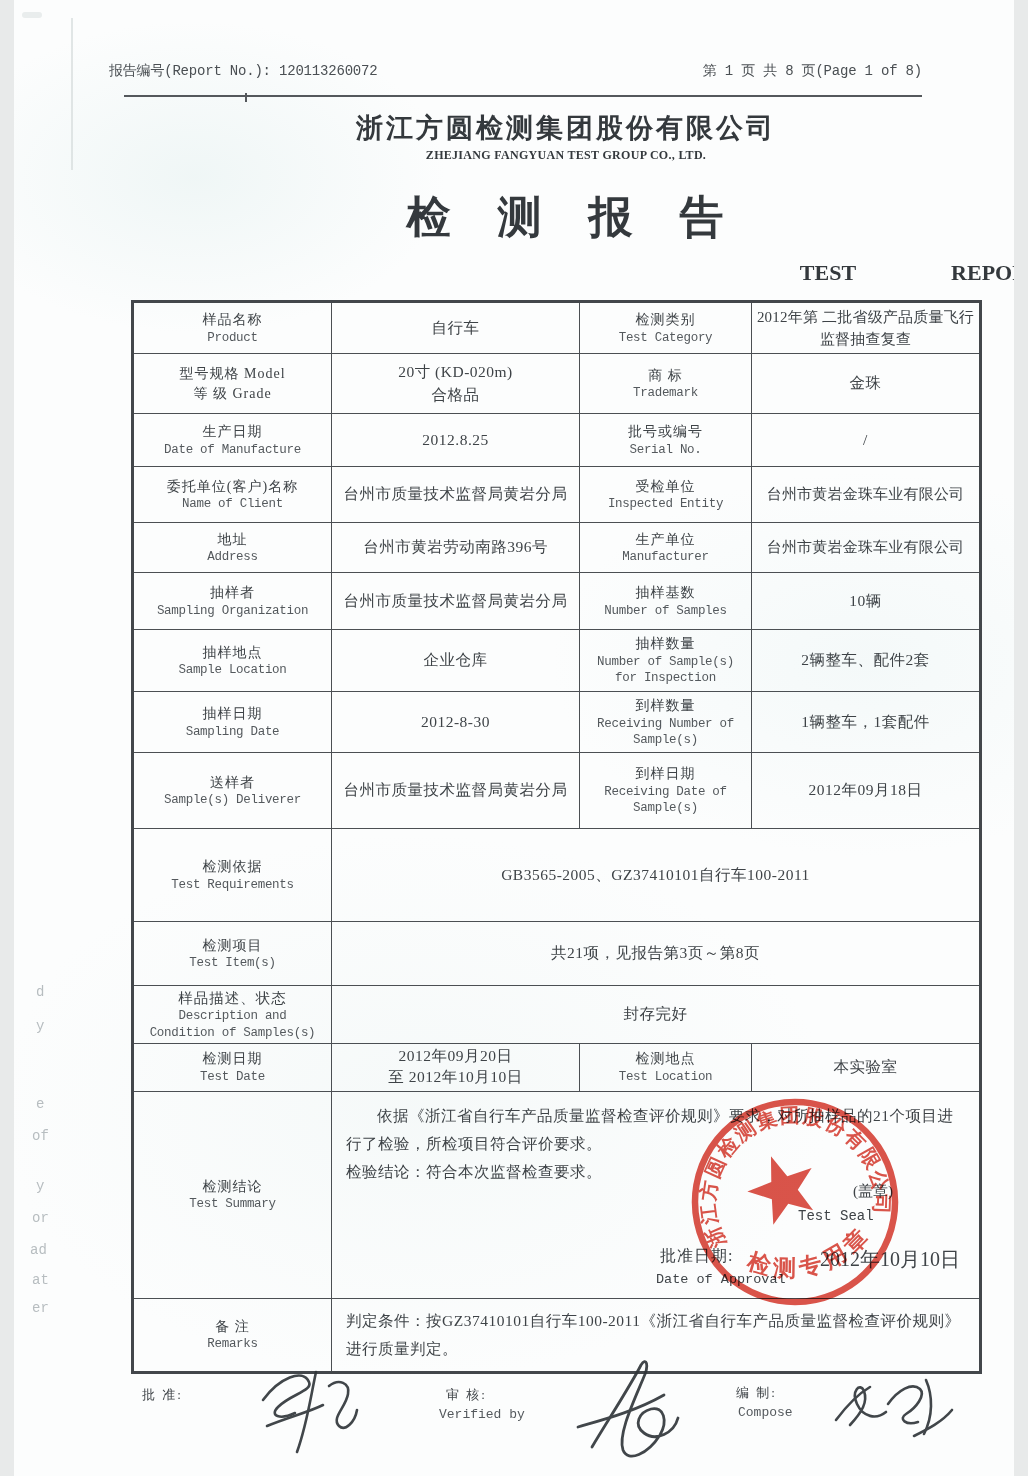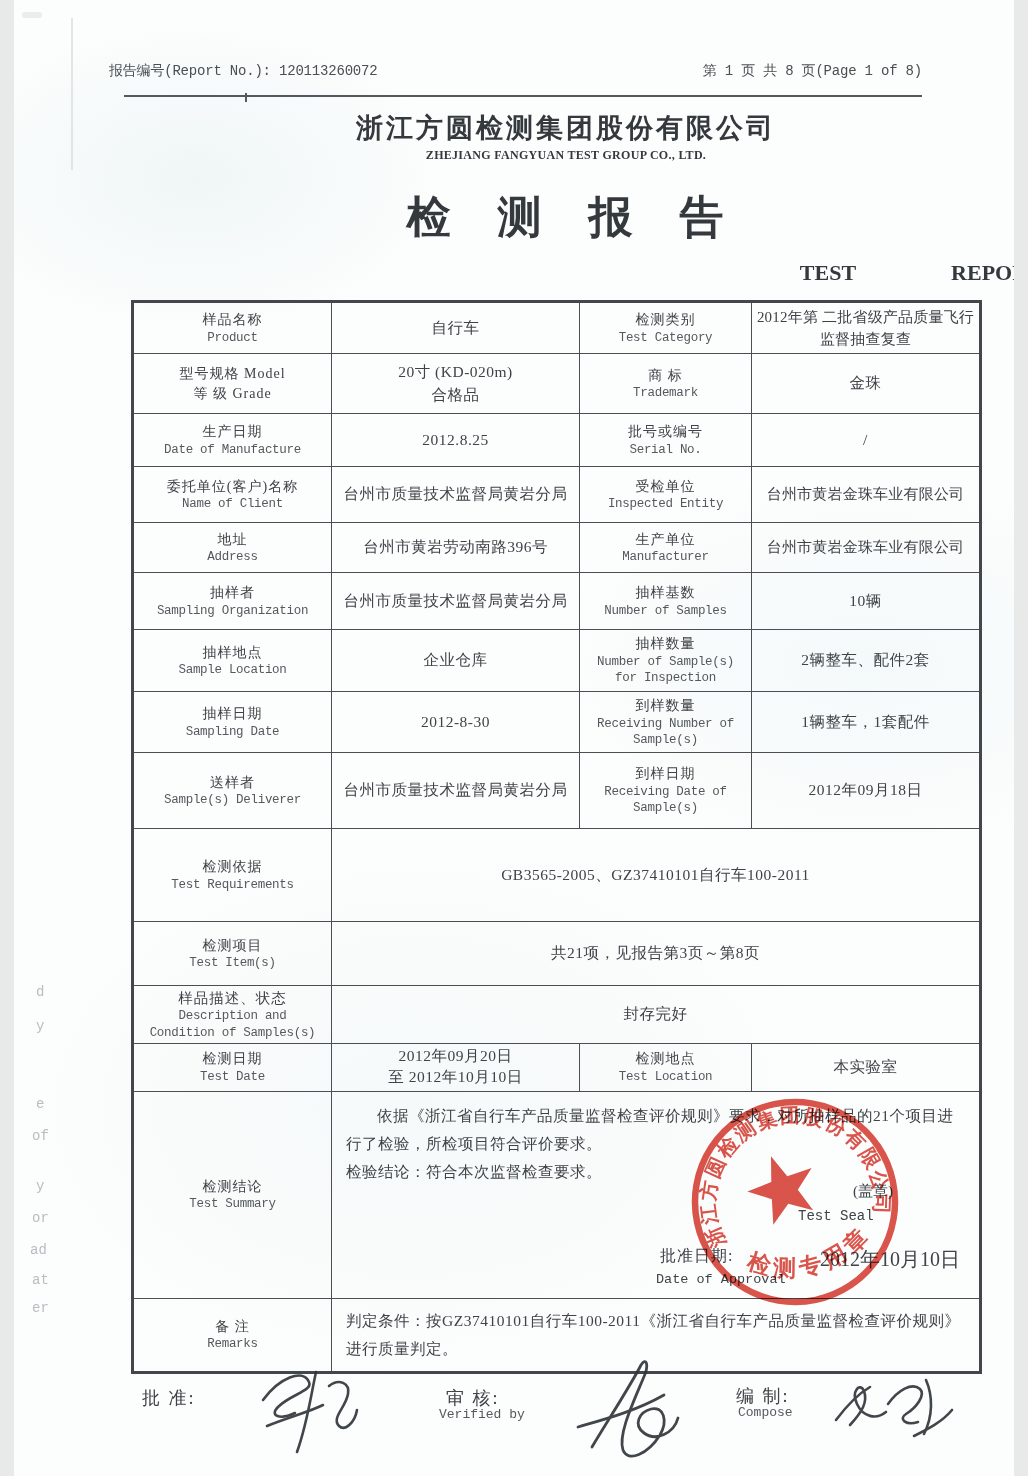--- a/index.html
+++ b/index.html
@@ -30,21 +30,21 @@
   .lab-en{font-size:12.5px;line-height:1.3;color:#54595d;letter-spacing:-0.3px;font-family:"Liberation Mono","DejaVu Sans Mono",monospace;}
   .val{font-size:15.5px;letter-spacing:0.5px;line-height:1.45;}
   .val-sm{font-size:15px;letter-spacing:0.2px;line-height:1.5;}
   .summary-cell{position:relative;text-align:left !important;vertical-align:top !important;padding:10px 14px !important;}
   .summary-cell p{margin:0;font-size:15.5px;line-height:1.8;letter-spacing:0.5px;width:612px;}
   .indent{text-indent:2em;}
   .remarks-cell{text-align:left !important;padding:8px 14px !important;}
   .remarks-cell div{font-size:15.5px;line-height:1.8;letter-spacing:0.5px;}
   .overlay-note{position:absolute;color:#3e4347;}
   .seal-svg{z-index:6;opacity:0.86;mix-blend-mode:multiply;}
-  .sig-label-cn{font-size:18px;letter-spacing:2px;color:#3e4347;}
+  .sig-label-cn{font-size:13px;letter-spacing:2px;color:#3e4347;}
   .sig-label-en{font-size:13px;color:#54595d;}
   .sig-svg{z-index:3;}
   .bleed{font-size:14px;color:#b7bdc0;font-family:"Liberation Mono","DejaVu Sans Mono",monospace;}
   .scan-line{background:#d6dbdc;width:2px;opacity:0.7;}
   .smudge{background:#e9eded;border-radius:3px;}
 </style>
 </head>
 <body>
 
 <div class="page">

